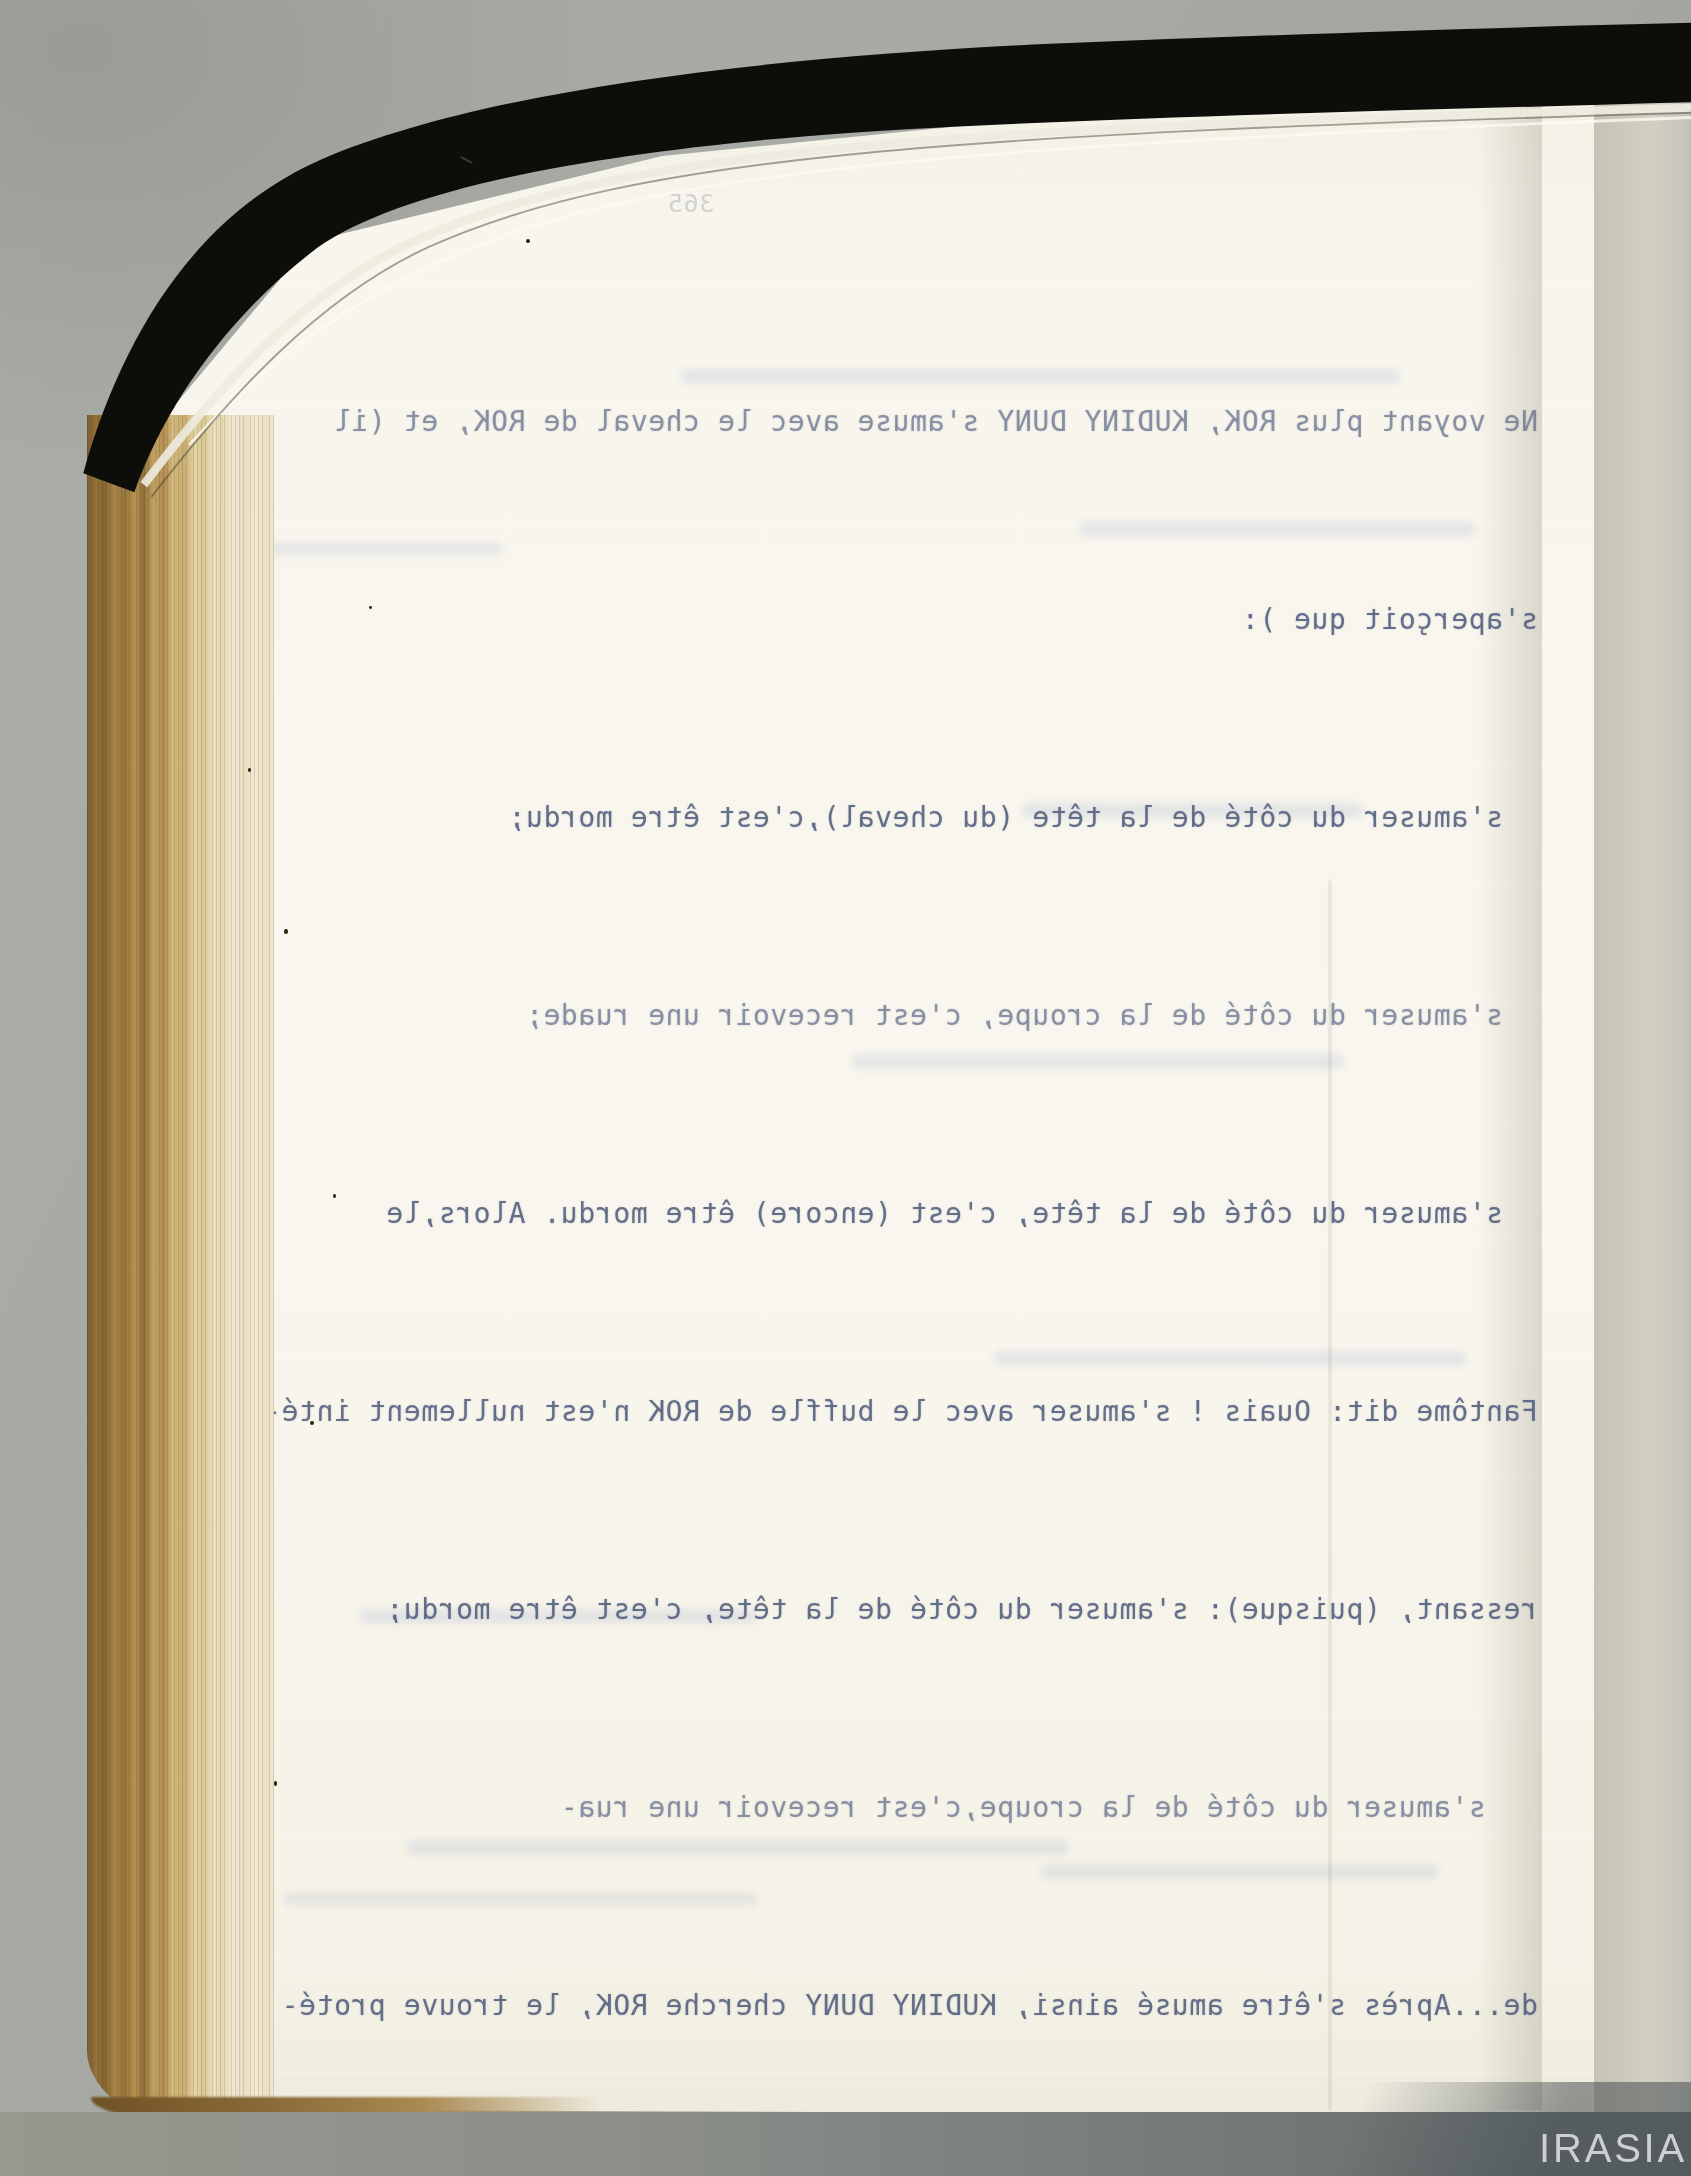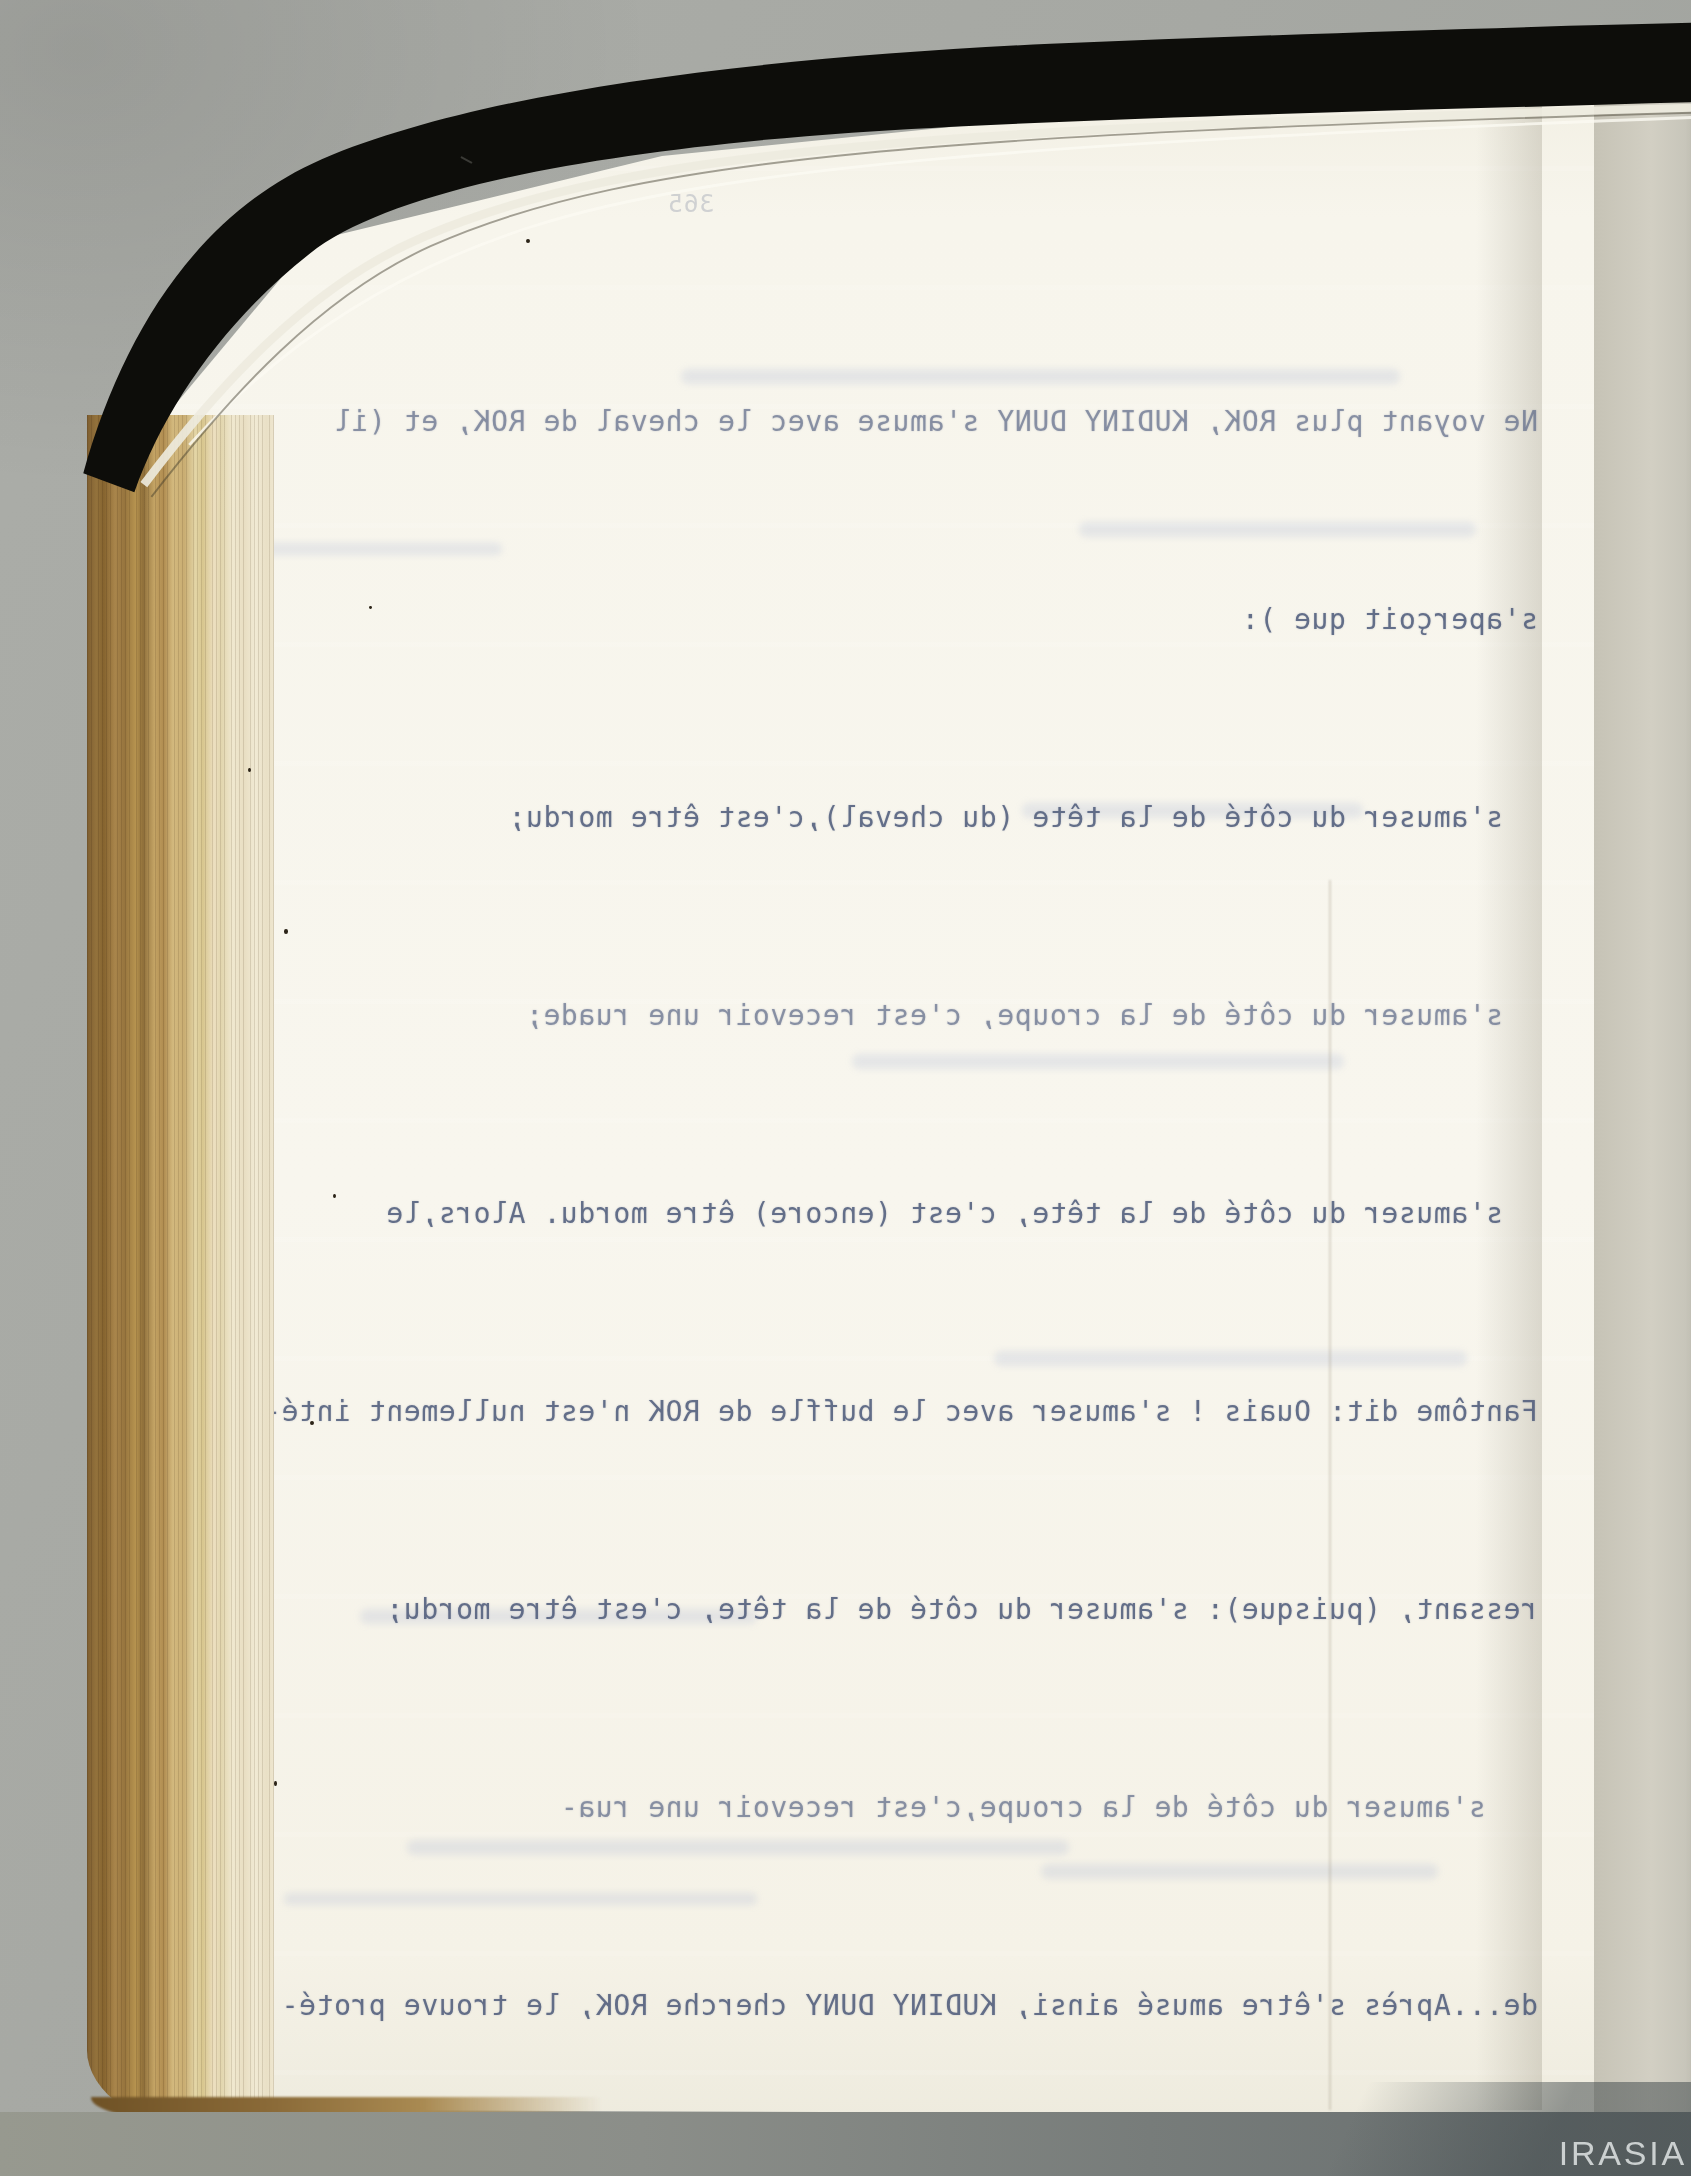--- a/index.html
+++ b/index.html
@@ -59,22 +59,22 @@
     border-bottom-left-radius:104px 24.6px;filter:blur(0.9px);
     background:linear-gradient(90deg,#6f5226 0%,#8a6a38 35%,#a98a52 65%,rgba(169,138,82,0) 100%);}
   
   .cover-svg{position:absolute;left:0;top:0;}
   
   .bottom-shadow{position:absolute;left:0;top:2112px;width:1691px;height:64px;
     background:linear-gradient(90deg,#97998f 0%,#8b8e89 38%,#777c7a 68%,#646b6c 100%);}
   .bottom-corner{position:absolute;left:1211px;top:2082px;width:480px;height:95px;
     background:linear-gradient(115deg,rgba(80,88,90,0) 30%,rgba(70,78,80,0.55) 70%);}
   .watermark{position:absolute;left:1596px;top:2126px;transform:translateX(-100%) translateX(91px);
-    font-family:"Liberation Sans","DejaVu Sans",sans-serif;font-size:34px;
-    color:rgba(214,218,218,0.92);letter-spacing:2.8px;margin-top:8px;}
+    font-family:"Liberation Sans","DejaVu Sans",sans-serif;font-size:40px;
+    color:rgba(214,218,218,0.92);letter-spacing:2.8px;}
   .speck{position:absolute;background:#2c2418;border-radius:50%;}
   .hair{position:absolute;width:13.2px;height:1.9px;background:#3a3a36;transform:rotate(28deg);border-radius:1.9px;}
 </style>
 </head>
 <body>
 
 <div class="canvas">
 
   <div class="vignette"></div>
 

